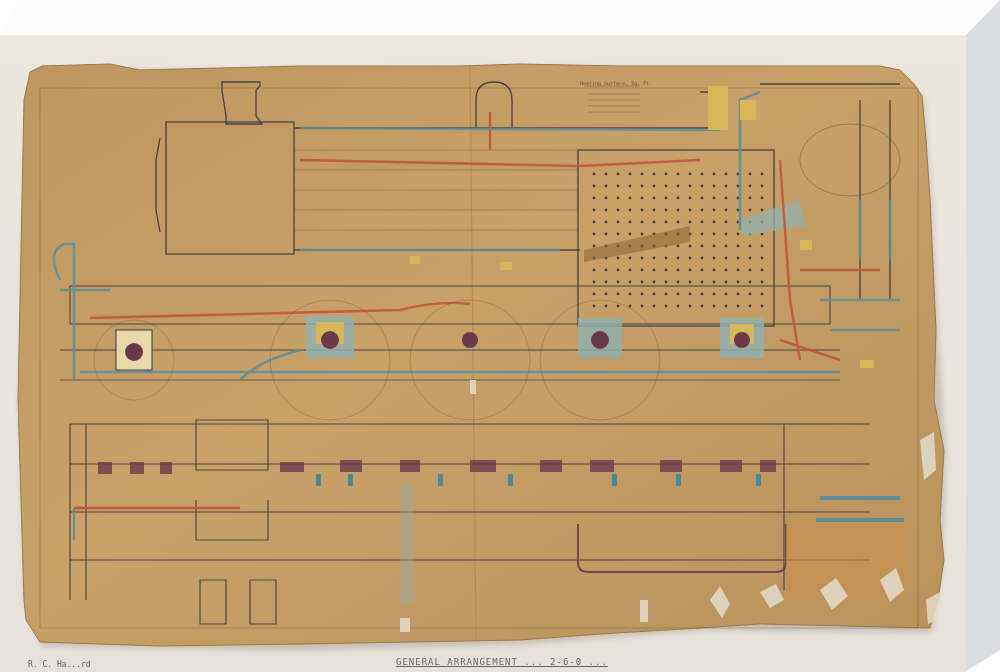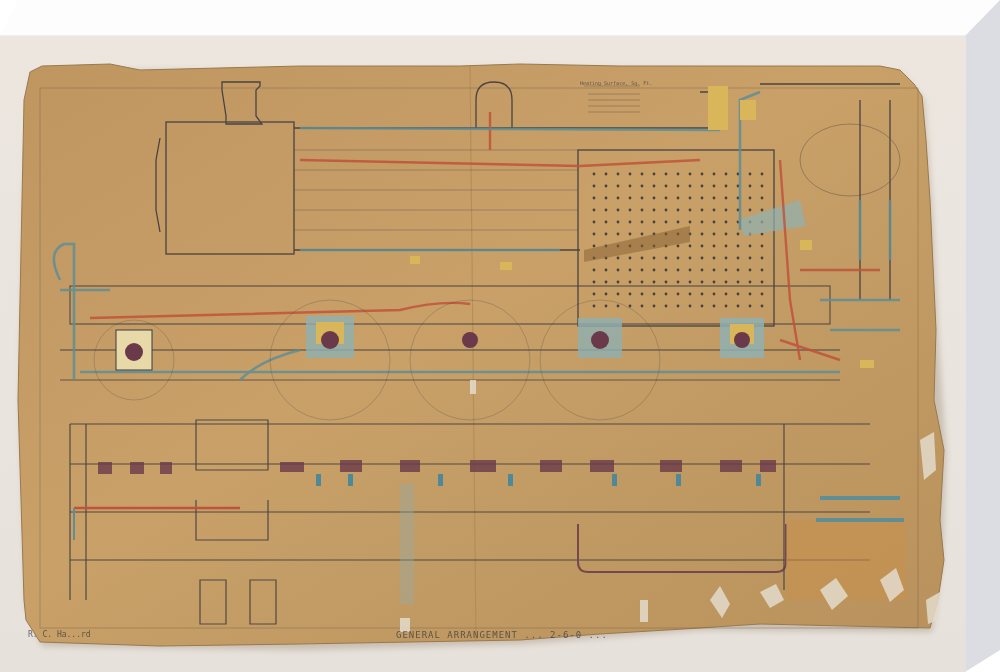--- a/index.html
+++ b/index.html
@@ -212,16 +212,16 @@
       <path d="M820,590 L836,578 L848,596 L832,610 Z"></path>
       <path d="M880,580 L896,568 L904,590 L890,602 Z"></path>
       <path d="M920,440 L934,432 L936,470 L924,480 Z"></path>
       <path d="M926,600 L940,592 L938,620 L928,624 Z"></path>
       <rect x="470" y="380" width="6" height="14"></rect>
       <rect x="400" y="618" width="10" height="14"></rect>
       <rect x="640" y="600" width="8" height="22"></rect>
     </g>
   </svg>
 
-  <div class="caption" style="left:28px;top:594px;font-size:8px;">R. C. Ha...rd</div>
-  <div class="caption" style="left:396px;top:594px;font-size:9px;letter-spacing:1px;">GENERAL ARRANGEMENT ... 2-6-0 ...</div>
+  <div class="caption" style="left:28px;top:624px;font-size:8px;">R. C. Ha...rd</div>
+  <div class="caption" style="left:396px;top:621px;font-size:9px;letter-spacing:1px;text-decoration:underline;">GENERAL ARRANGEMENT ... 2-6-0 ...</div>
   <div class="caption" style="left:580px;top:44px;font-size:5px;">Heating Surface, Sq. Ft.</div>
 </div>
 
 </body></html>

